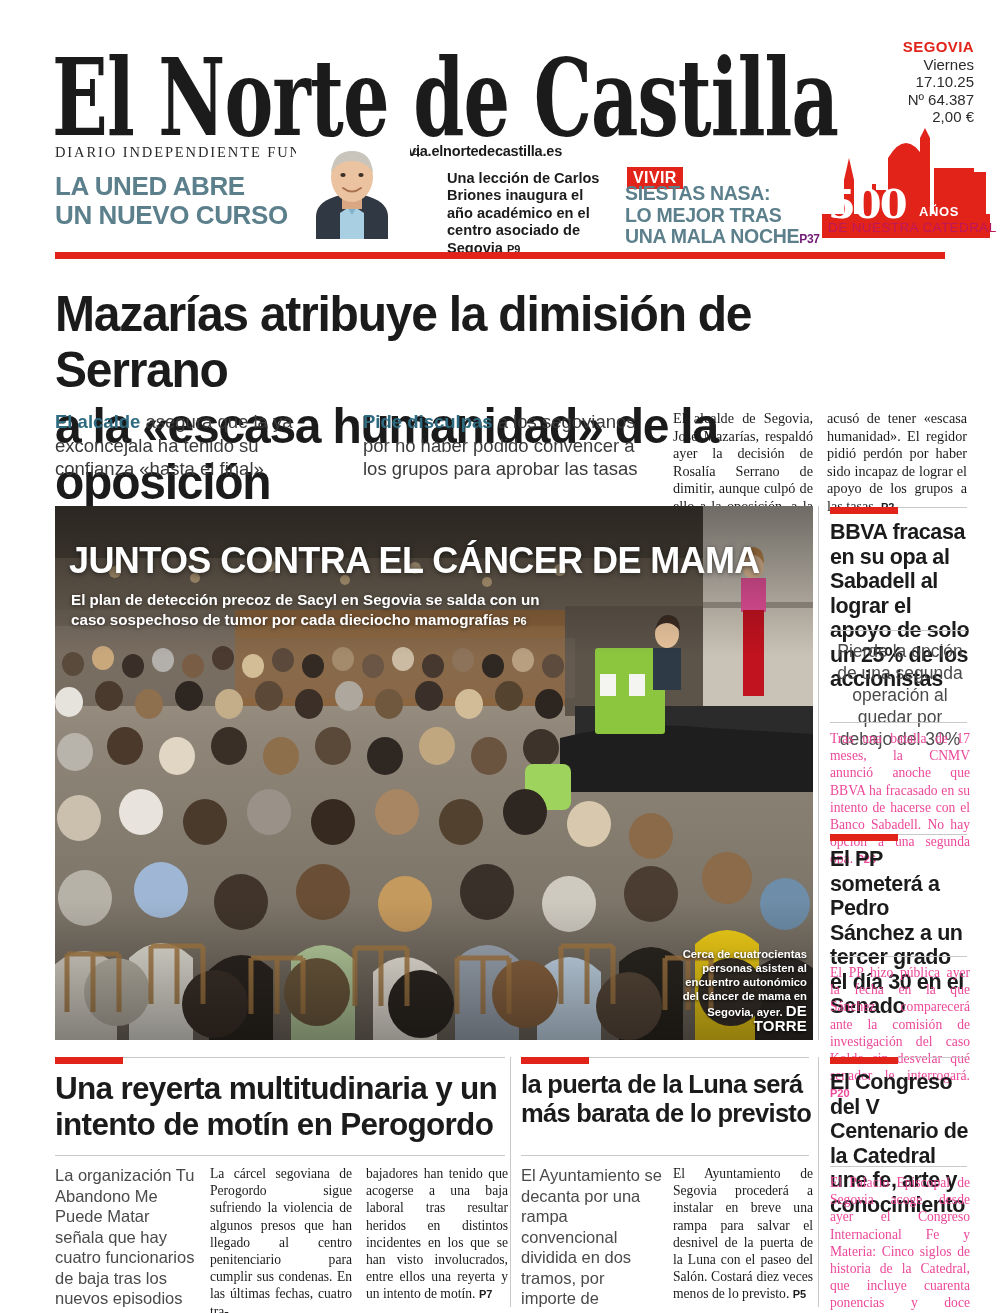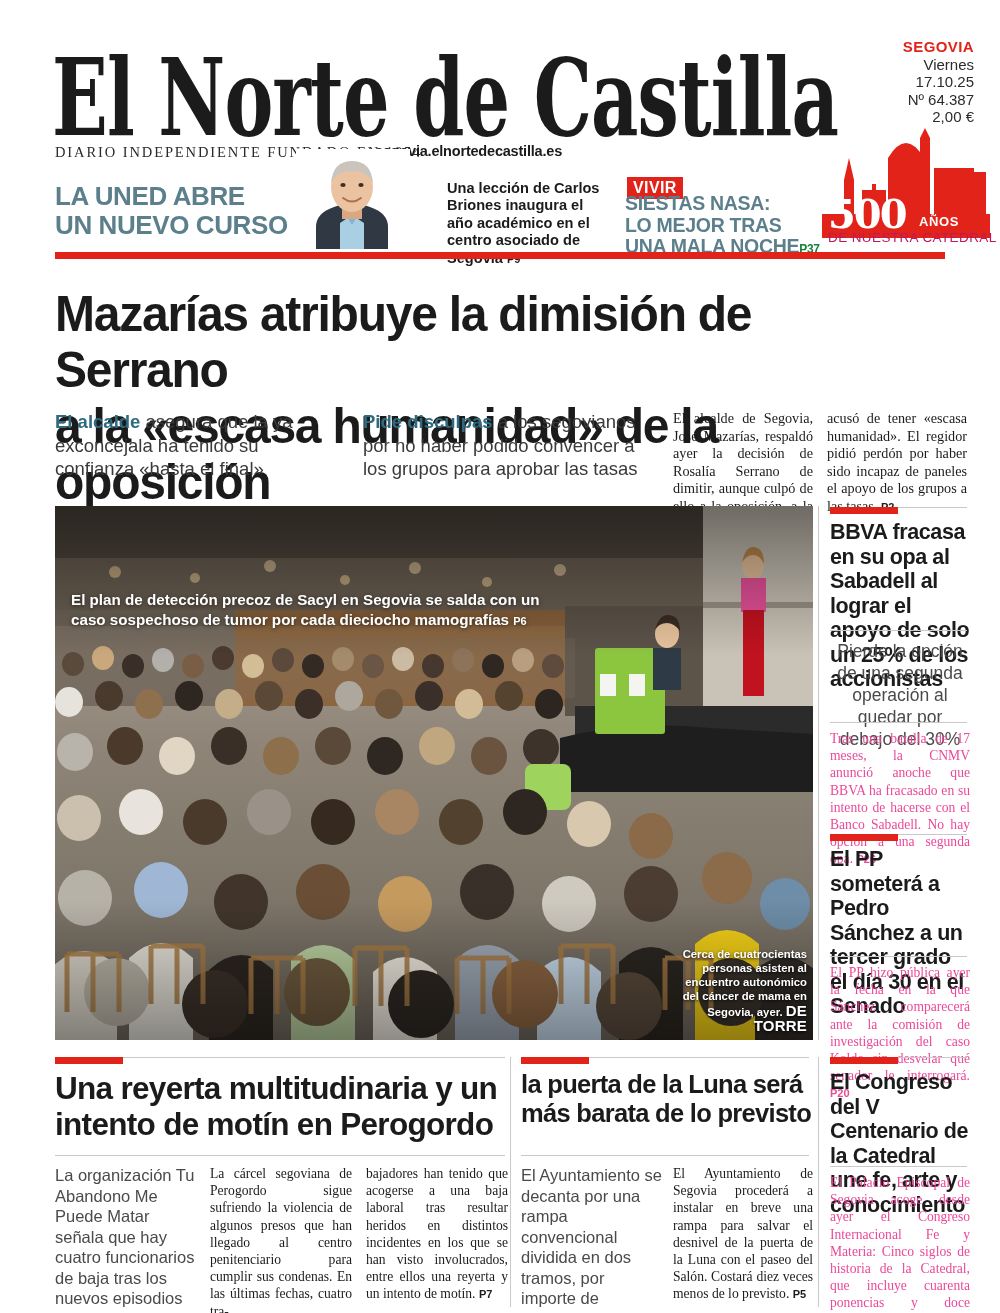--- a/index.html
+++ b/index.html
@@ -45,21 +45,21 @@
     font-size: 15px; font-weight: bold; color: #e2231a; letter-spacing: 0.4px;
   }
   .dateblock .dl { font-size: 15px; color: #2b2b2b; }
 
   
   .cathedral {
     position: absolute; right: 10px; top: 128px; width: 168px; height: 110px;
   }
 
   
-  .promo { position: absolute; left: 0; top: 171px; width: 1000px; height: 80px; }
+  .promo { position: absolute; left: 0; top: 161px; width: 1000px; height: 80px; }
   .promo-kicker {
     position: absolute; left: 55px; top: 11px;
     font-size: 26px; font-weight: bold; color: #5c7f8c; line-height: 29px;
     letter-spacing: -0.4px;
   }
   .promo-photo {
     position: absolute; left: 296px; top: -22px; width: 114px; height: 100px;
     overflow: hidden;
   }
   .promo-text {
@@ -70,21 +70,21 @@
   .vivir-tag {
     position: absolute; left: 627px; top: 6px;
     background: #e2231a; color: #fff; font-size: 16px; font-weight: bold;
     padding: 1.5px 6px 2px 6px; letter-spacing: 0.4px;
   }
   .promo-head2 {
     position: absolute; left: 625px; top: 22px;
     font-size: 19.5px; font-weight: bold; color: #5c7f8c; line-height: 21.5px;
     letter-spacing: -0.3px;
   }
-  .promo-head2 .pg { font-size: 12px; color:#15803d;text-align:center; }
+  .promo-head2 .pg { font-size: 12px; color:#701a75;text-align:center; }
   .badge500 {
     position: absolute; left: 820px; top: -35px; width: 180px; height: 115px;
   }
   .badge500 .b500 {
     position:absolute; left: 8px; top: 58px;
     font-family: "DejaVu Serif", serif;
     font-size: 40px; font-weight: bold; color: #fff; letter-spacing: -2px;
     line-height: 40px;
   }
   .badge500 .banos {
@@ -273,21 +273,21 @@
   <div class="sub-col sub1">
     <b>El alcalde</b><span> asegura que la ya exconcejala ha tenido su confianza «hasta el final»</span>
   </div>
 
   <div class="sub-col sub2">
     <b>Pide disculpas</b><span> a los segovianos por no haber podido convencer a los grupos para aprobar las tasas</span>
   </div>
 
   <div class="lead-body-a">El alcalde de Segovia, José Mazarías, respaldó ayer la decisión de Rosalía Serrano de dimitir, aunque culpó de ello a la oposición, a la que</div>
   <div class="lead-body-b">
-    <span>acusó de tener «escasa humanidad». El regidor pidió perdón por haber sido incapaz de paneles el apoyo de los grupos a las tasas.</span>
+    <span>acusó de tener «escasa humanidad». El regidor pidió perdón por haber sido incapaz de lograr el apoyo de los grupos a las tasas.</span>
     <span class="pgref">P2</span>
   </div>
 
   <div class="photo-wrap">
     <svg width="758" height="534" viewBox="0 0 758 534">
       <defs>
         <linearGradient id="hall" x1="0" y1="0" x2="0" y2="1">
           <stop offset="0%" stop-color="#b8ae9f"></stop>
           <stop offset="45%" stop-color="#8e8578"></stop>
           <stop offset="100%" stop-color="#6f675c"></stop>
@@ -455,20 +455,21 @@
           <path d="M402 452 h52 M402 452 v56 M428 452 v56 M454 452 v56"></path>
           <path d="M506 440 h52 M506 440 v58 M532 440 v58 M558 440 v58"></path>
           <path d="M610 452 h46 M610 452 v52 M633 452 v52 M656 452 v52"></path>
         </g>
       </g>
 
       <rect width="758" height="150" fill="url(#topshade)"></rect>
       <rect y="394" width="758" height="140" fill="url(#botshade)"></rect>
     </svg>
 
+    <div class="photo-head">JUNTOS CONTRA EL CÁNCER DE MAMA</div>
     <div class="photo-sub">
       <span>El plan de detección precoz de Sacyl en Segovia se salda con un caso sospechoso de tumor por cada dieciocho mamografías</span>
       <span class="pg">P6</span>
     </div>
     <div class="photo-caption">
       <span>Cerca de cuatrocientas personas asisten al encuentro autonómico del cáncer de mama en Segovia, ayer.</span>
       <span class="cred">DE TORRE</span>
     </div>
   </div>
 

